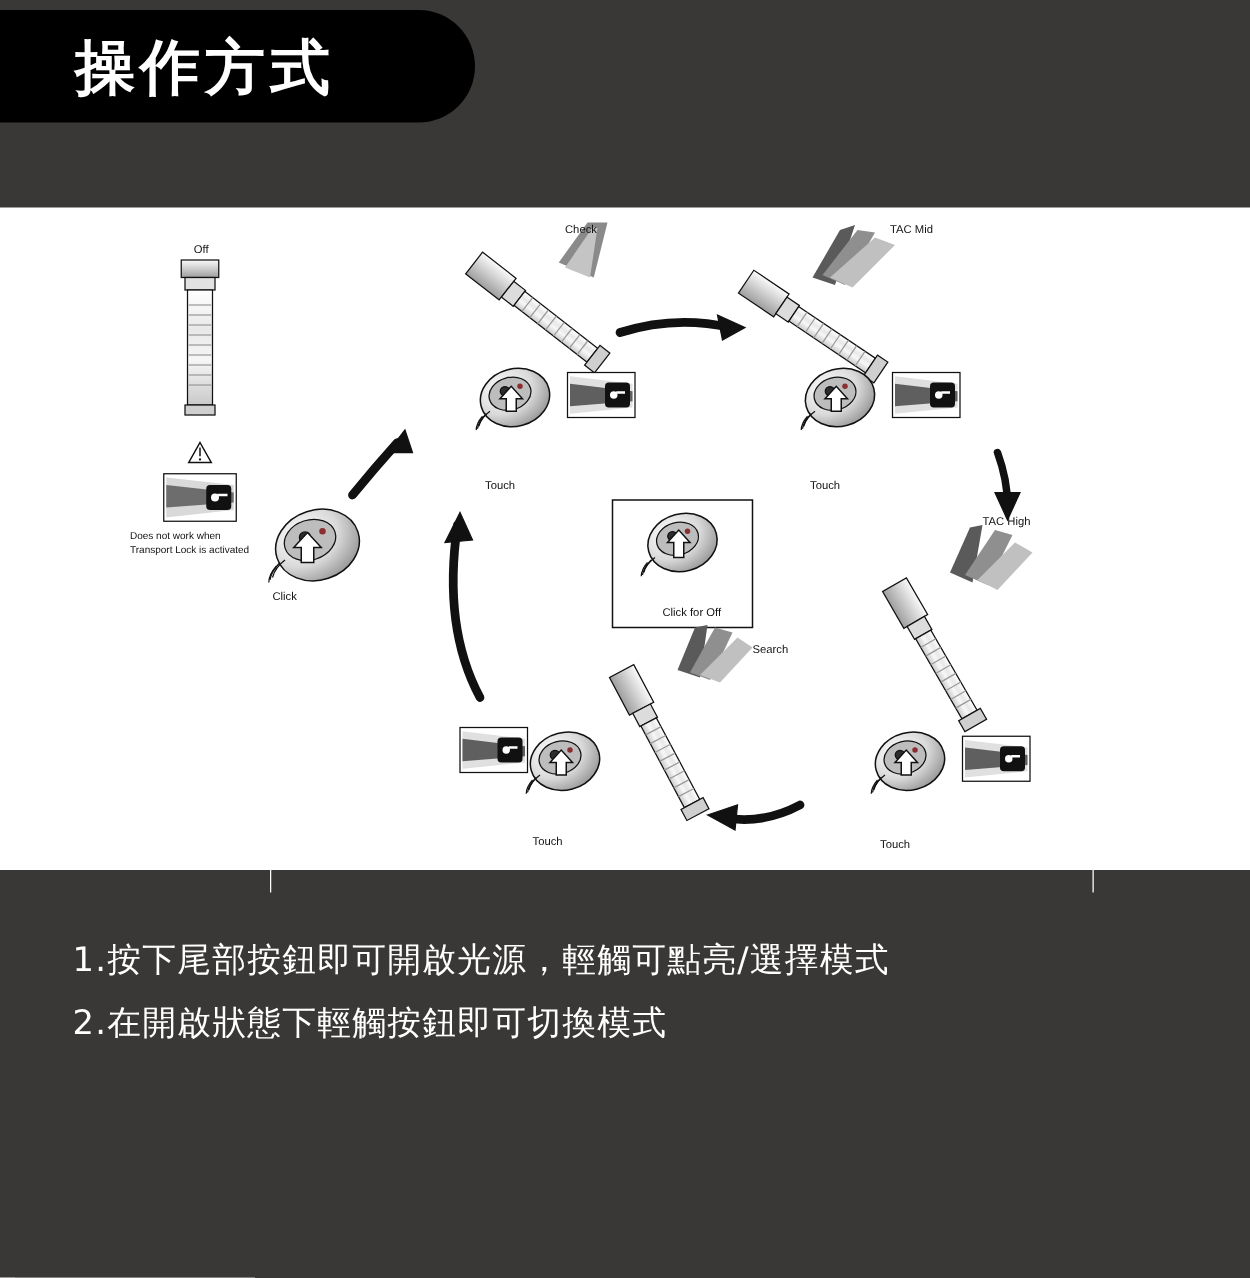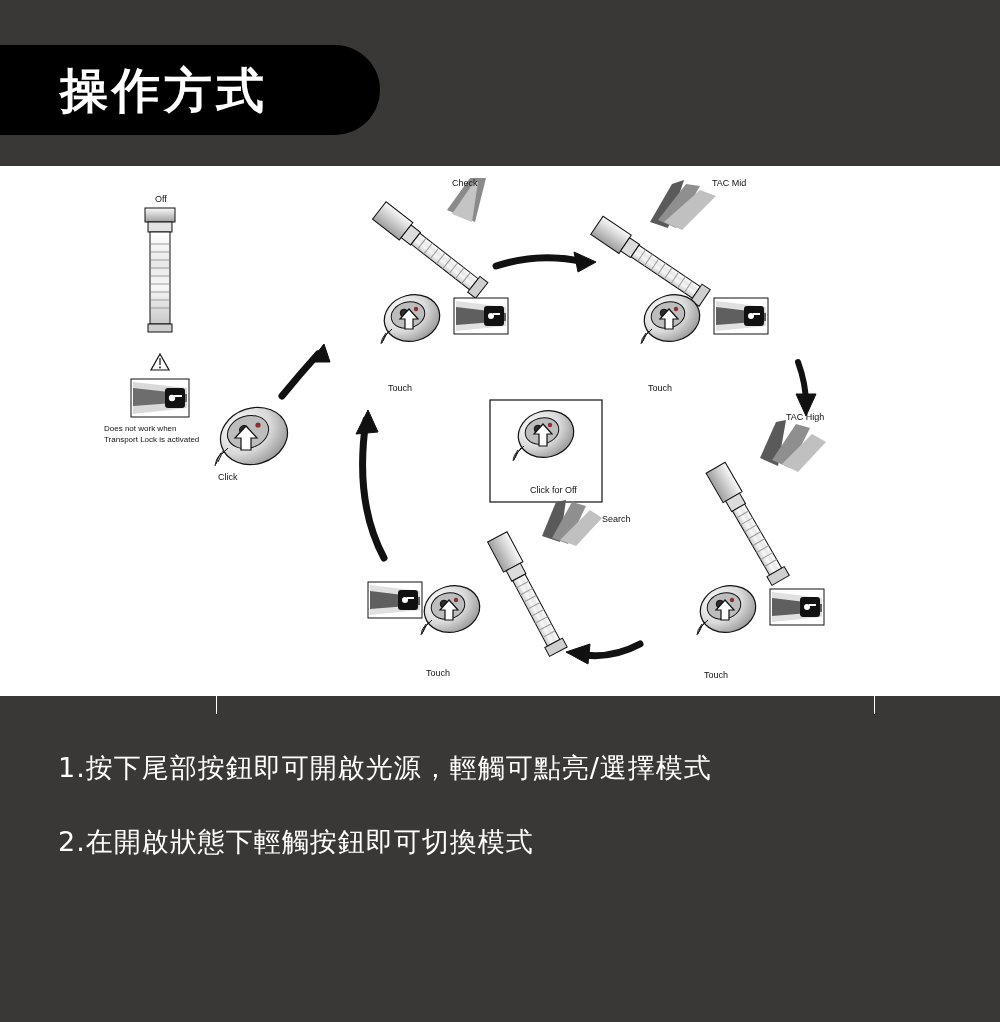--- a/index.html
+++ b/index.html
@@ -7,21 +7,20 @@
     width:1000px;height:1022px;
     background:#3a3836;
     font-family:"Liberation Sans","DejaVu Sans",sans-serif;
     overflow:hidden;
     position:relative;
   }
   
   .header{
     position:absolute;left:0;top:0;width:992px;height:112px;
     background:#3a3836;
-    margin-top:37px;
   }
   .title-pill{
     position:absolute;left:-30px;top:8px;
     width:410px;height:90px;
     background:#000;
     border-radius:0 45px 45px 0;
   }
   .title-text{
     position:absolute;left:60px;top:22px;
     color:#ffffff;
@@ -50,21 +49,21 @@
     position:absolute;left:862px;top:-6px;width:1px;height:24px;background:#ffffff;
   }
   .cap-line{
     position:absolute;left:46px;
     font-size:27px;
     letter-spacing:1px;
     white-space:nowrap;
     font-family:"DejaVu Sans","Liberation Sans",sans-serif;
   }
   .cap1{top:54px;}
-  .cap2{top:104px;margin-top:24px;}
+  .cap2{top:104px;}
   .cap3{top:154px;}
   .lbl{font-size:9px;fill:#111;font-family:"Liberation Sans",sans-serif;}
   .lbl-sm{font-size:8px;fill:#111;font-family:"Liberation Sans",sans-serif;}
 </style>
 </head>
 <body>
 
 <div class="header">
   <div class="title-pill"></div>
   <div class="title-text">操作方式</div>

